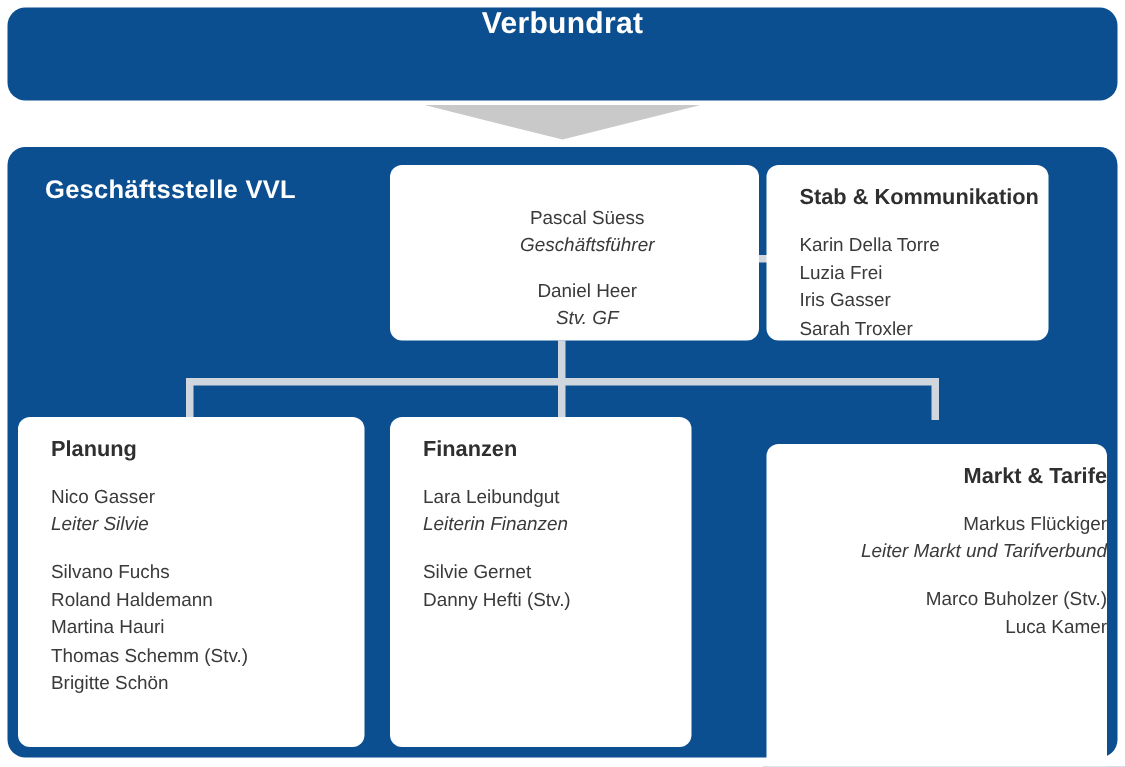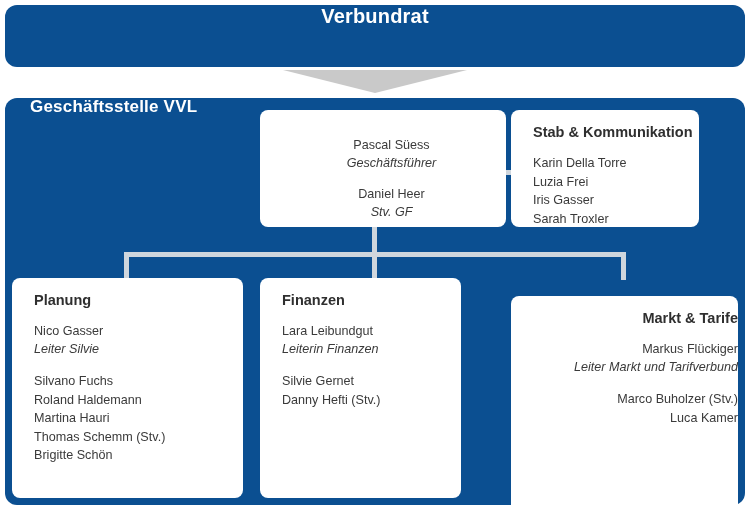--- a/index.html
+++ b/index.html
@@ -58,21 +58,21 @@
     top: 98px;
     width: 740px;
     height: 407px;
     background: #0b4f91;
     border-radius: 12px;
     box-sizing: border-box;
   }
   .panel-title {
     position: absolute;
     left: 30px;
-    top: 97px;
+    top: 117px;
     color: #ffffff;
     font-size: 17px;
     font-weight: bold;
     letter-spacing: 0.2px;
   }
 
   
   .conn {
     position: absolute;
     background: #cfd6dd;

